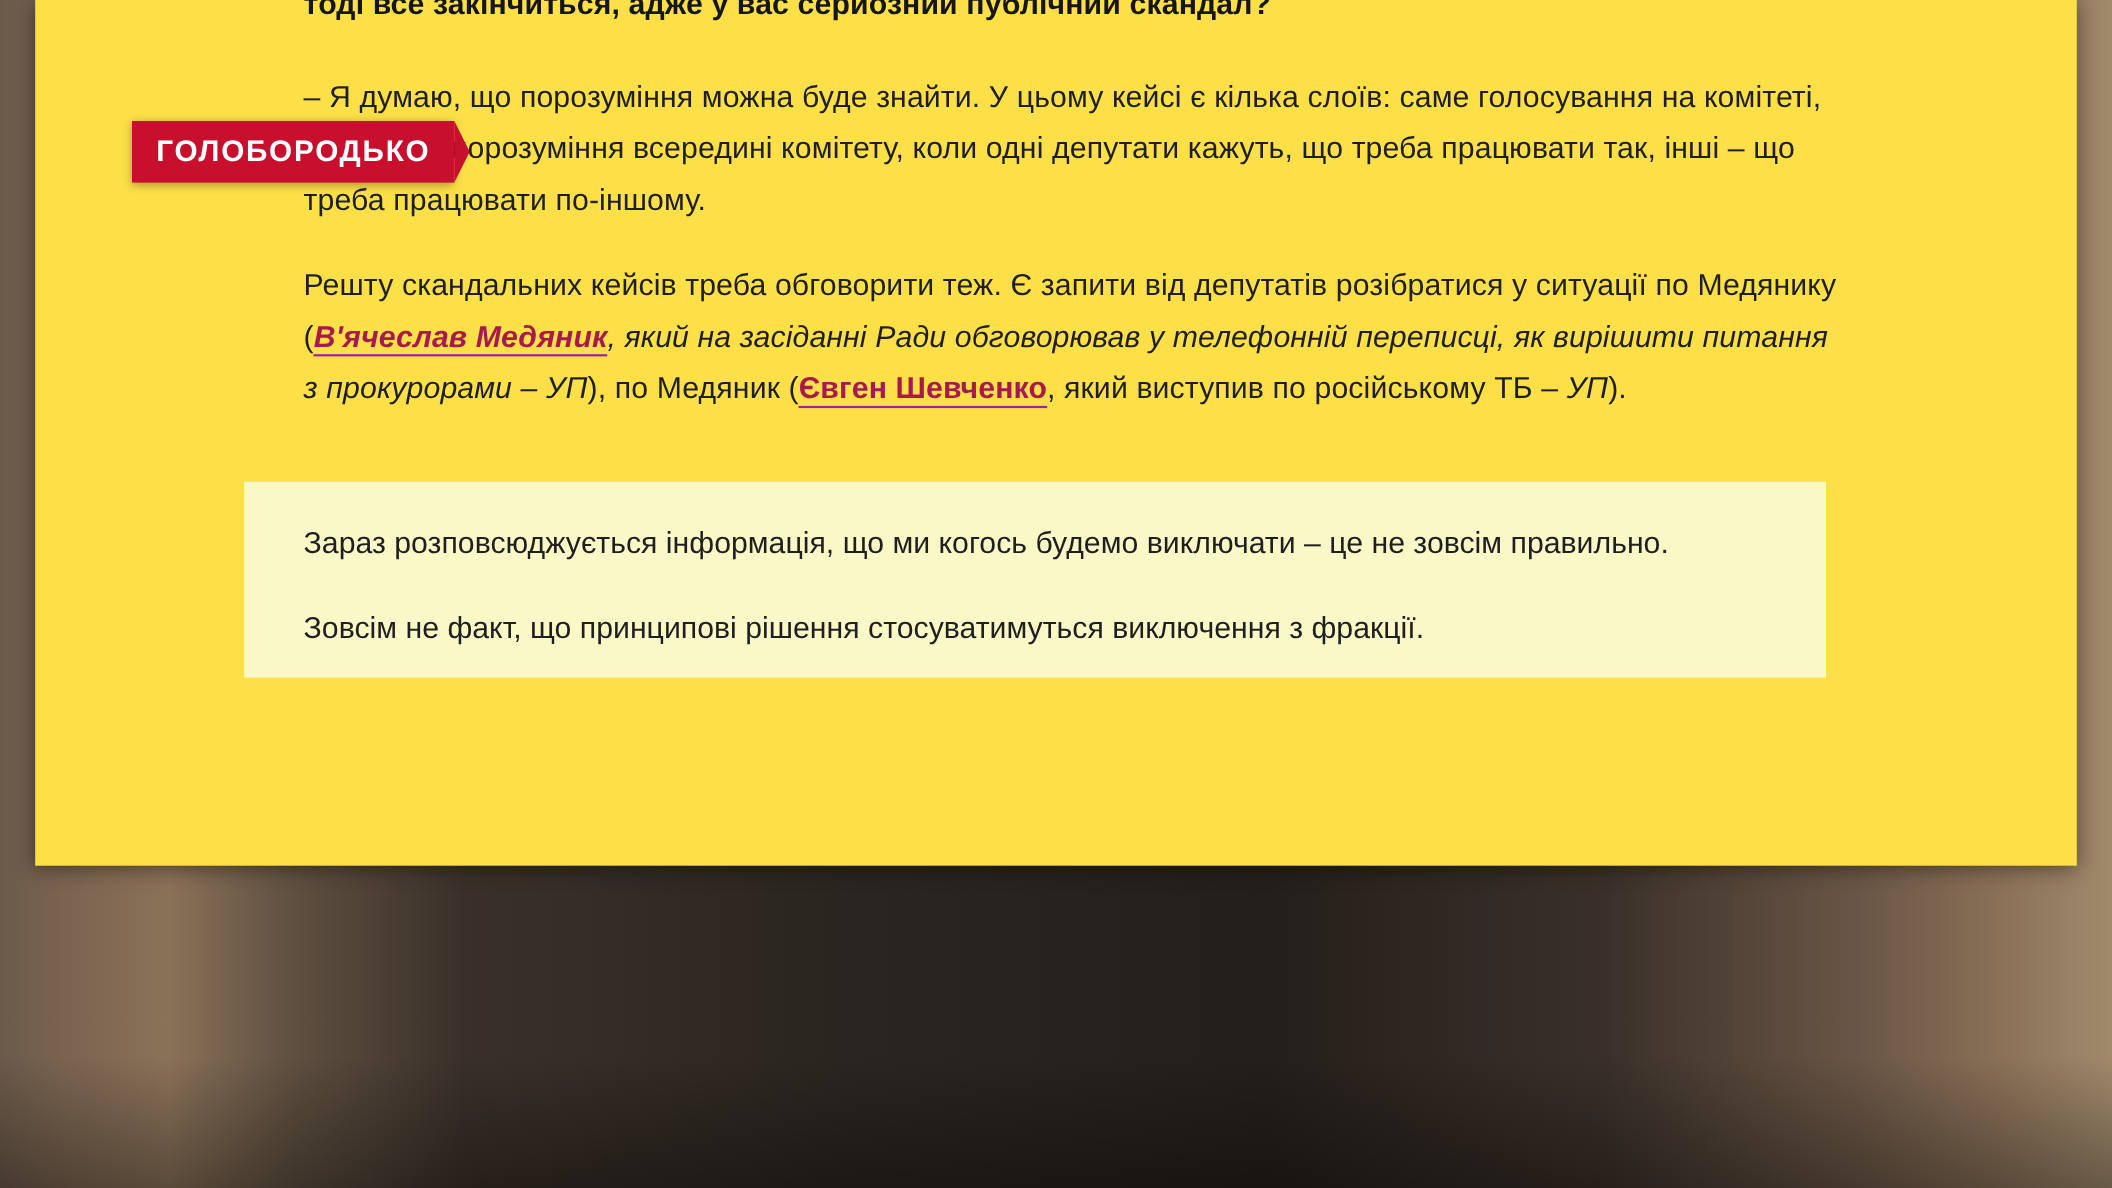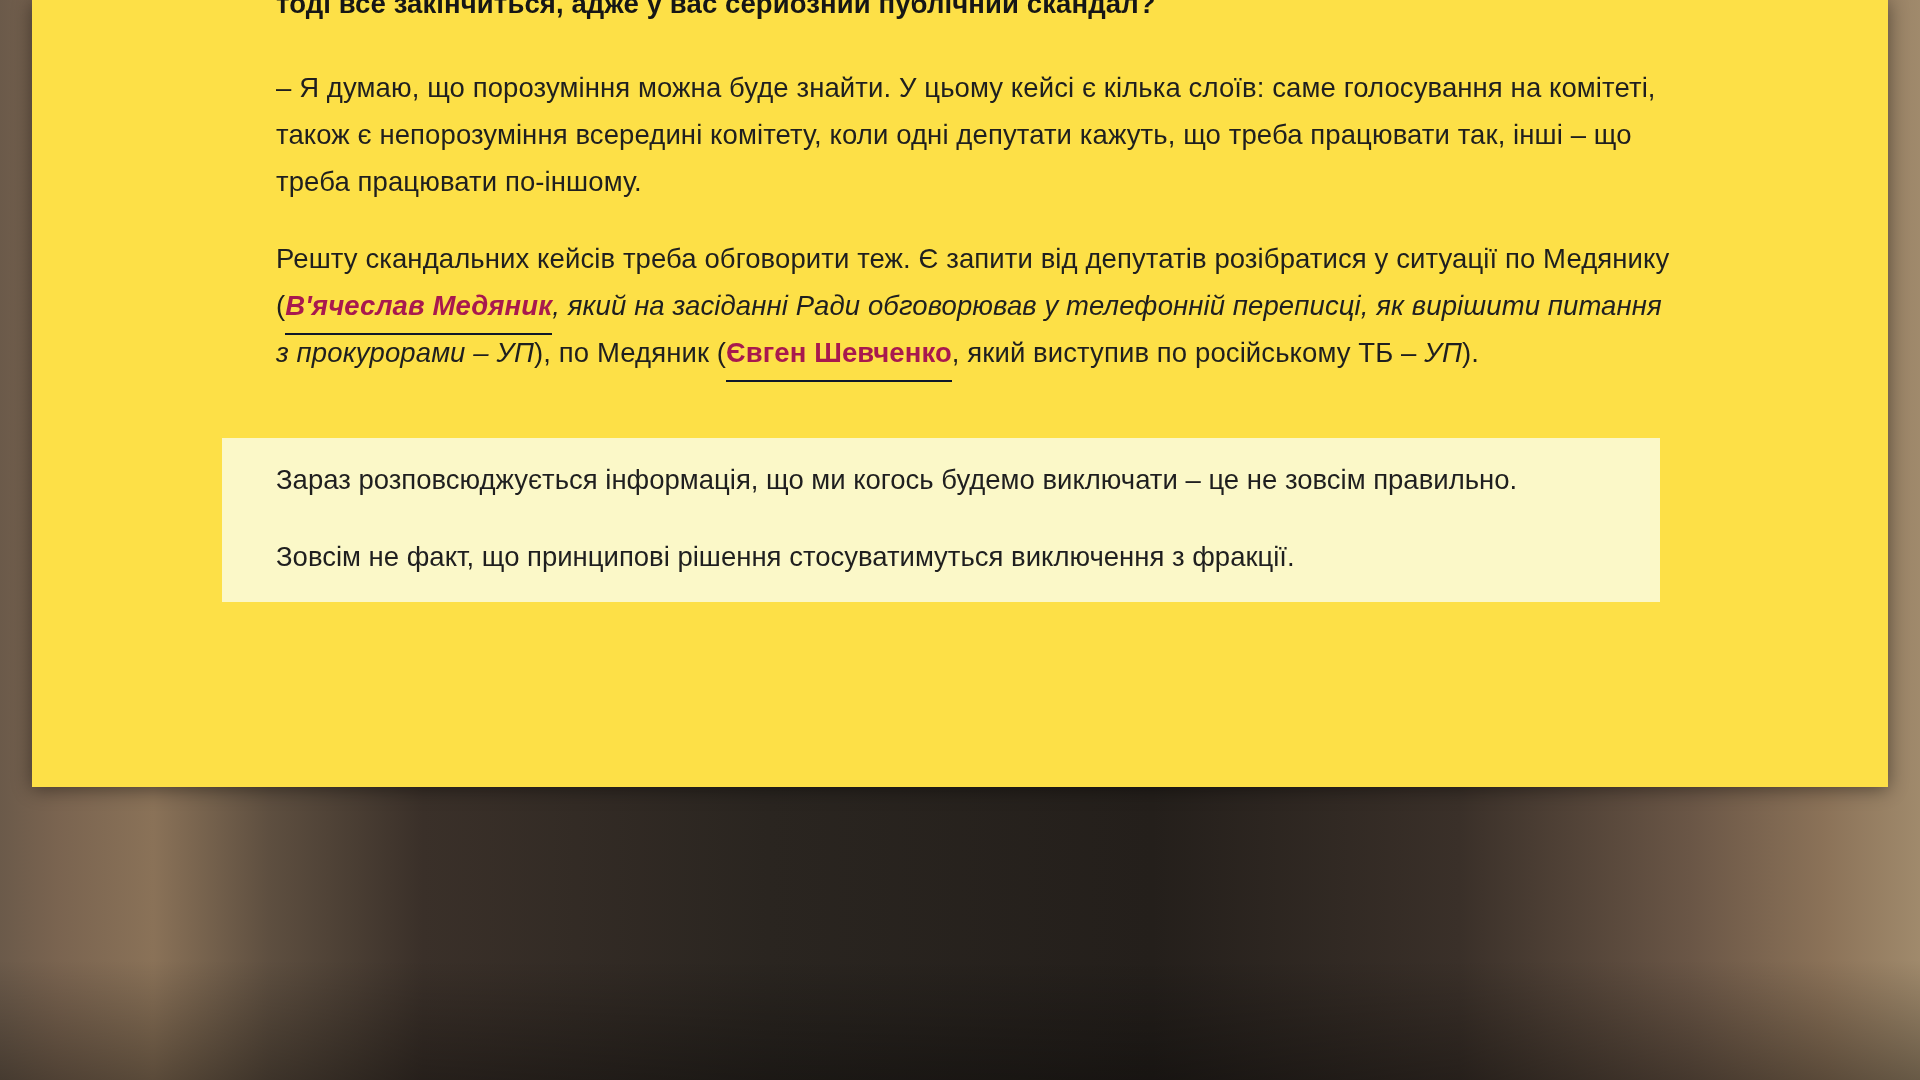--- a/index.html
+++ b/index.html
@@ -69,22 +69,22 @@
 
   .ital {
     font-style: italic;
   }
 
   .link-name {
     color: #a8194e;
     font-style: italic;
     font-weight: 600;
     text-decoration: none;
-    border-bottom: 2px solid #0f172a;
-    padding-bottom: 12px;
+    border-bottom: 2px solid #a21caf;
+    padding-bottom: 1px;
   }
   .link-name.upright {
     font-style: normal;
   }
 
   
   .highlight-block {
     position: absolute;
     left: 190px;
     top: 438px;
@@ -92,21 +92,21 @@
     background: #fbf8c8;
     padding: 18px 0 22px 0;
   }
   .highlight-inner {
     padding: 0 46px 0 54px;
     font-size: 27.5px;
     line-height: 47px;
     color: #1f1f1f;
   }
   .highlight-inner p {
-    margin: 0 0 30px 0;
+    margin: 14px 0 30px 0;
   }
   .highlight-inner p:last-child {
     margin-bottom: 0;
   }
 
   
   .name-badge {
     position: absolute;
     left: 88px;
     top: 110px;
@@ -167,14 +167,15 @@
   </div>
 
   <div class="highlight-block">
     <div class="highlight-inner">
       <p>Зараз розповсюджується інформація, що ми когось будемо виключати – це не зовсім правильно.</p>
       <p>Зовсім не факт, що принципові рішення стосуватимуться виключення з фракції.</p>
     </div>
   </div>
 
 
+  <div class="name-badge">ГОЛОБОРОДЬКО</div>
 
 </div>
 
 </body></html>

